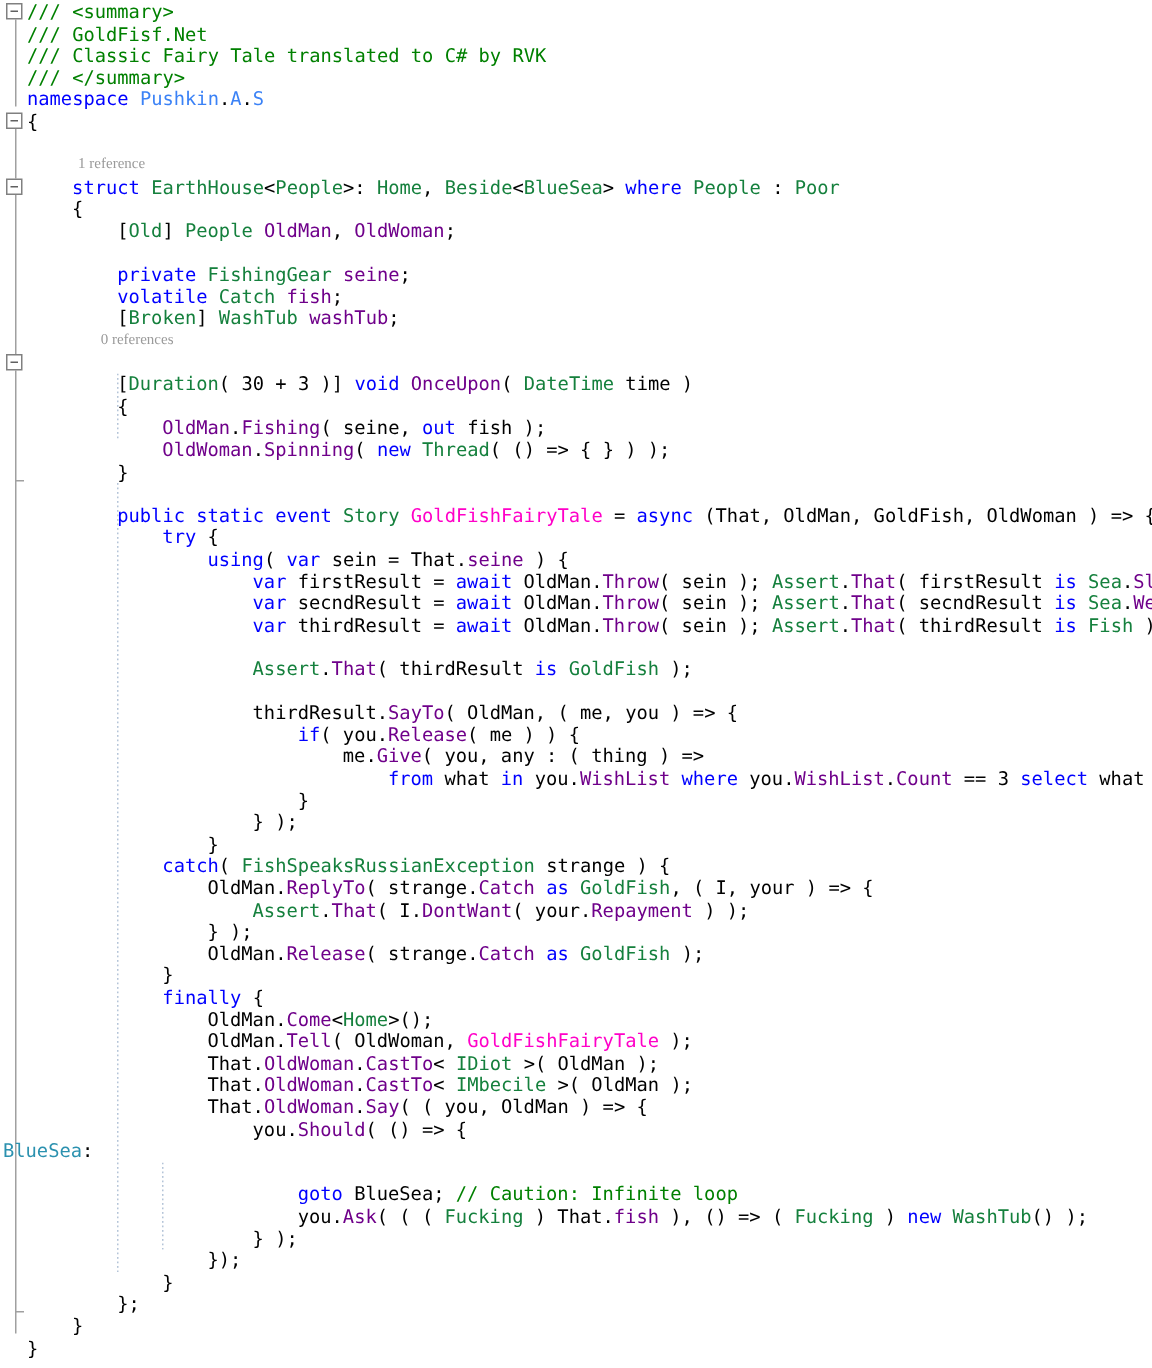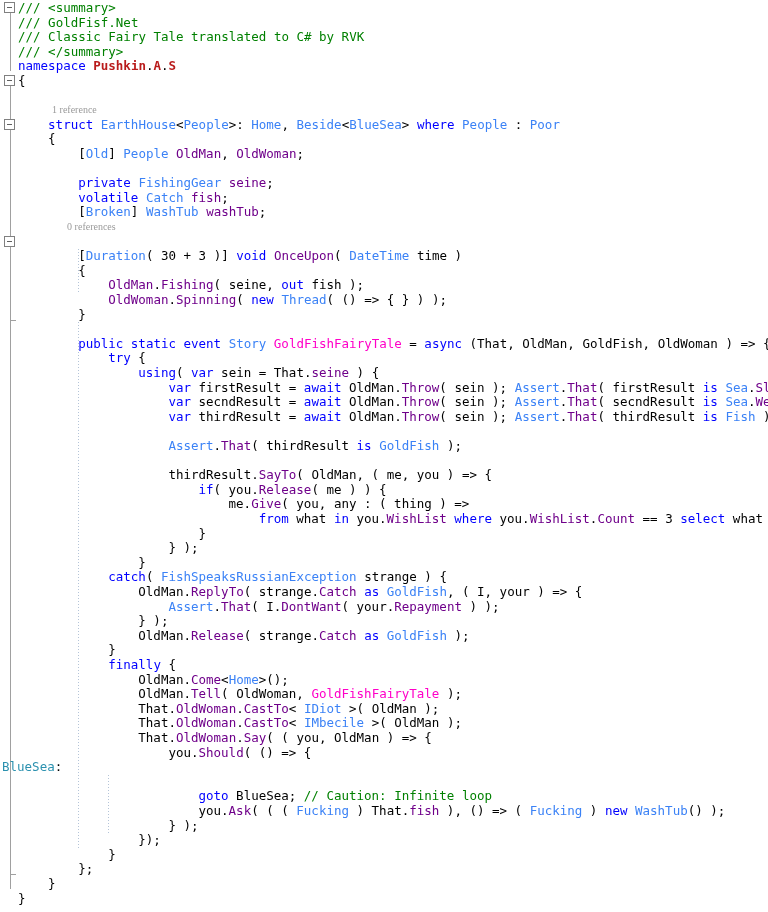--- a/index.html
+++ b/index.html
@@ -52,25 +52,25 @@
 
   
   .guide{
     position:absolute;width:1px;
     background-image:linear-gradient(to bottom,#b4c4d8 0px,#b4c4d8 1px,transparent 1px,transparent 3px);
     background-size:1px 3px;
   }
 
   
   .kw   {color:#0000ff;}  
-  .typ  {color:#3b82f6;}  
+  .typ  {color:#15803d;}  
   .com  {color:#008000;}  
   .mem  {color:#6f008a;}  
   .num  {color:#000000;text-align:right;}  
-  .ns   {color:#b91c1c;font-weight:bold;}  
+  .ns   {color:#3b82f6;}  
   .evt  {color:#ff00c8;}  
   .pln  {color:#000000;}  
   .lbl  {color:#2b91af;}  
 </style>
 </head>
 <body>
 
 <div id="editor">
   <div class="gutter" id="gutter">
       <div class="fold-rail" style="top: 12px; height: 59.4px;"></div>

